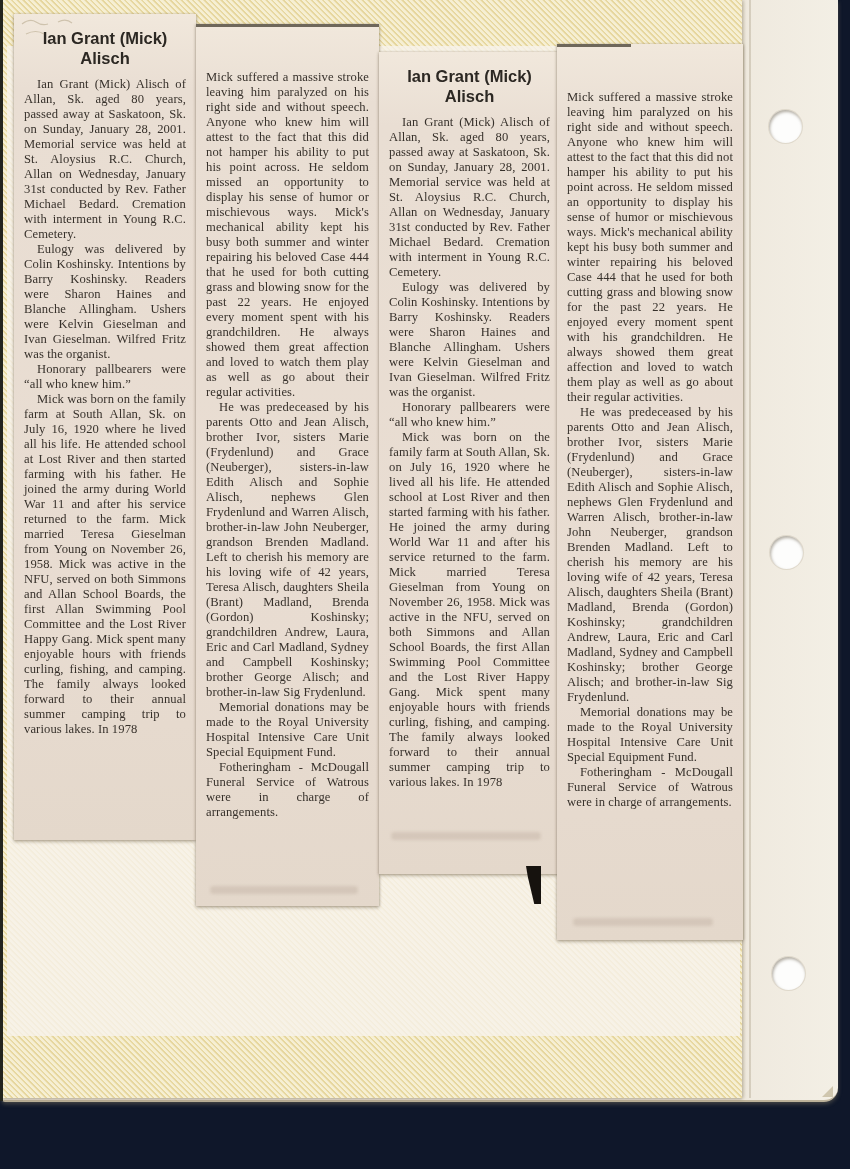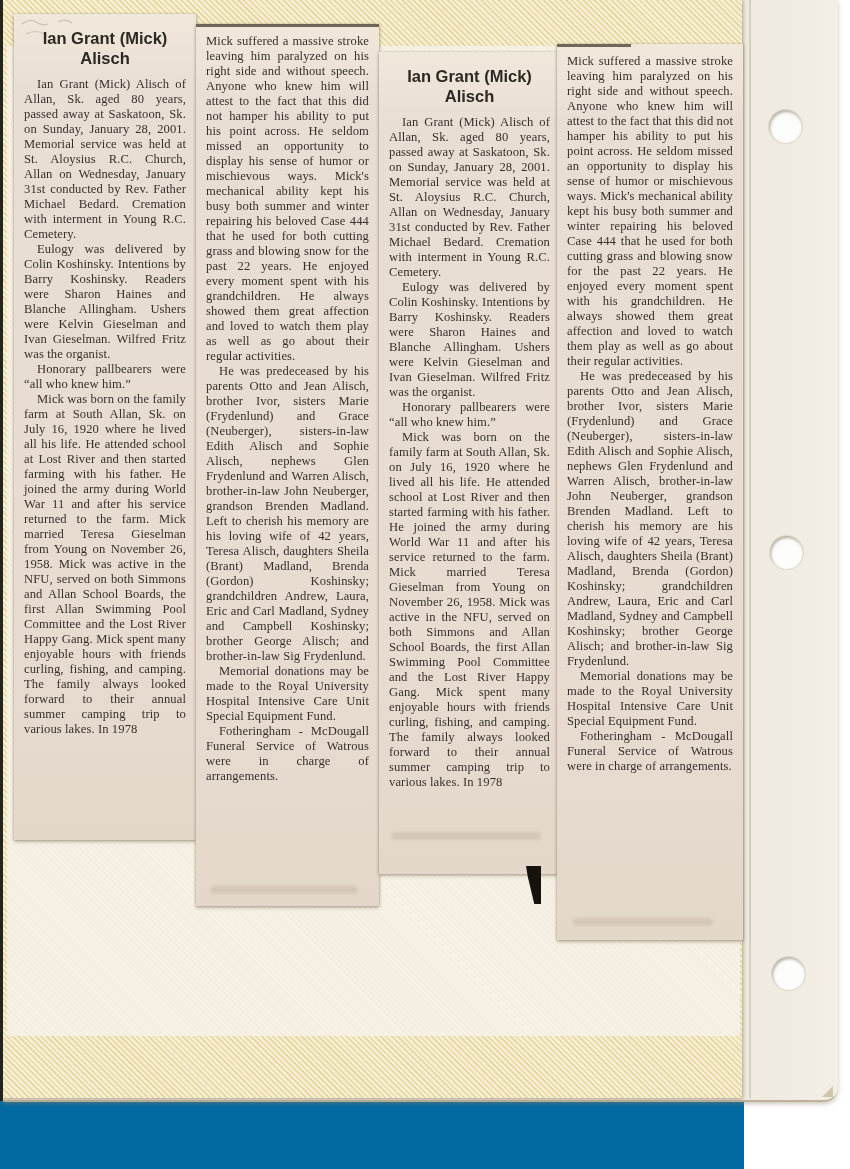--- a/index.html
+++ b/index.html
@@ -1,21 +1,21 @@
 <!DOCTYPE html>
 <html><head>
 <meta charset="utf-8">
 <style>
   html,body{margin:0;padding:0;}
   body{
     width:850px;height:1169px;background:#ffffff;
     font-family:"Liberation Serif", serif;
     position:relative;overflow:hidden;
   }
-  .scan{position:absolute;left:0;top:0;width:744px;height:1169px;background:#0369a1;}
+  .scan{position:absolute;left:0;top:0;width:850px;height:1169px;background:#0f172a;}
 
   
   .sheet{
     position:absolute;left:2px;top:0;width:836px;height:1100px;
     background:linear-gradient(90deg,#efe9dd 0%,#efe9de 88%,#f3efe5 100%);
     border-radius:0 0 14px 3px;
     border-bottom:2px solid #bdb29a;
     box-shadow:0 2px 4px rgba(140,130,105,.45);
   }
   .sheet-crease{
@@ -65,21 +65,21 @@
   .obit-title{
     font-family:"Liberation Sans", sans-serif;font-weight:bold;
     font-size:16.5px;line-height:1.22;text-align:center;color:#2c2823;
     margin:4px 2px 9px;
   }
   .news p{
     margin:0;font-size:12.6px;line-height:15px;text-align:justify;
     color:#37312b;text-indent:13px;
     letter-spacing:.1px;
   }
-  .news p.flush{text-indent:0;}
+  .news p.flush{text-indent:0;margin-top:36px;}
 
   .torn-top{position:absolute;top:0;left:0;height:3px;background:#4e463a;opacity:.8;}
   #strip-a2 .torn-top{width:100%;}
   #strip-b2 .torn-top{width:40%;}
 
   .smudge{
     position:absolute;height:8px;background:rgba(148,132,115,.20);
     filter:blur(1.5px);border-radius:4px;
   }
   #strip-a2 .smudge{left:14px;bottom:12px;width:148px;}

